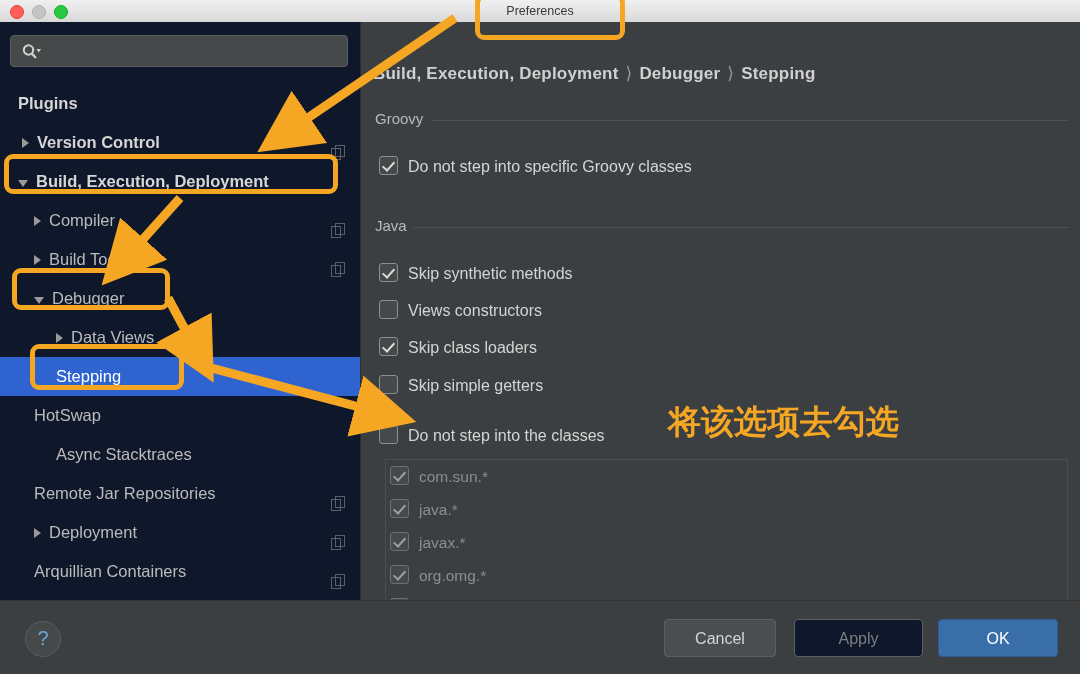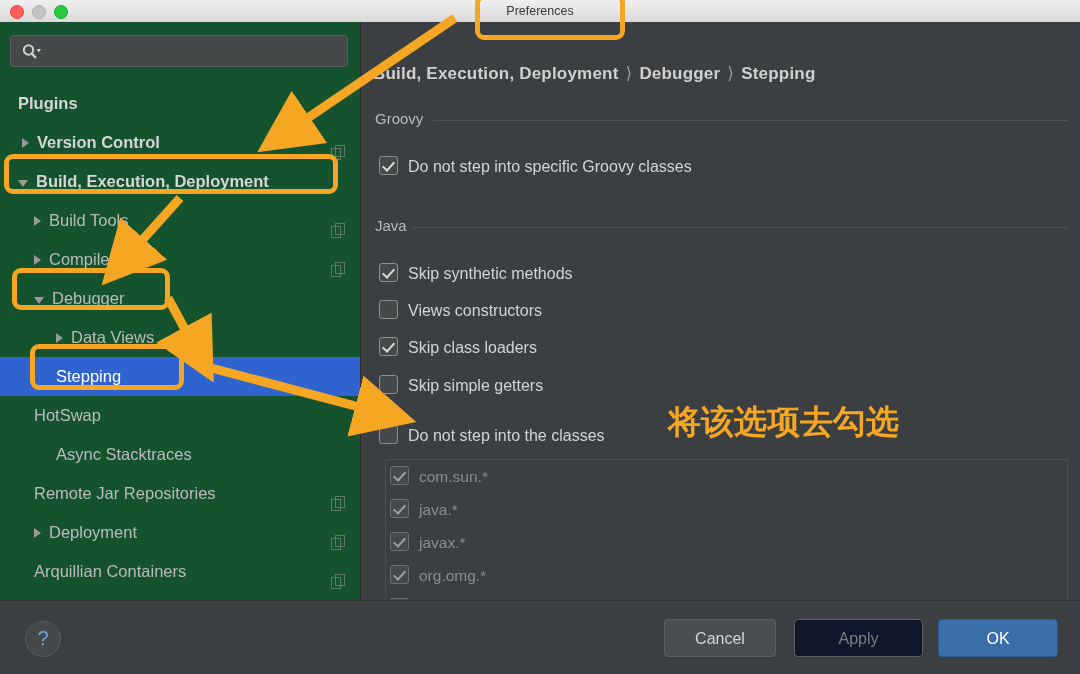--- a/index.html
+++ b/index.html
@@ -26,21 +26,21 @@
     position:absolute;left:0;top:0;width:1080px;height:28px;
     line-height:22px;text-align:center;font-size:12.5px;color:#3a3a3a;
   }
 
   
   .dialog{position:absolute;left:0;top:22px;width:1080px;height:578px;background:#3c3f41;}
 
   
   .sidebar{
     position:absolute;left:0;top:0;width:360px;height:578px;
-    background:#14532d;border-right:1px solid #2b2b2b;overflow:hidden;
+    background:#0f172a;border-right:1px solid #2b2b2b;overflow:hidden;
   }
   .searchbox{
     position:absolute;left:10px;top:13px;width:338px;height:32px;
     background:#45494a;border:1px solid #5a5d5e;border-radius:4px;box-sizing:border-box;
   }
   .search-icon{position:absolute;left:10px;top:7px;width:20px;height:18px;}
   .tree{position:absolute;left:0;top:62px;width:360px;height:516px;}
   .trow{
     position:relative;height:39px;line-height:39px;
     color:#bbbbbb;font-size:16.5px;white-space:nowrap;
@@ -139,25 +139,25 @@
           <polygon points="15.5,6 20,6 17.75,9.6" fill="#cfcfcf"></polygon>
         </svg>
       </div>
       <div class="tree" id="tree">
           <div class="trow"><span class="tw" style="padding-left: 18px;"><span class="arrow blank" style="margin-right: 0px;"></span><span class="bold">Plugins</span></span></div>
           <div class="trow"><span class="tw" style="padding-left: 22px;"><span class="arrow"></span><span class="bold">Version Control</span></span><span class="copy-ico"><svg viewBox="0 0 15 15">
                 <rect x="0.5" y="3.5" width="9" height="11" fill="none" stroke="#9a9a9a"></rect>
                 <rect x="4.5" y="0.5" width="9" height="11" fill="none" stroke="#9a9a9a"></rect>
               </svg></span></div>
           <div class="trow"><span class="tw" style="padding-left: 18px;"><span class="arrow down"></span><span class="bold">Build, Execution, Deployment</span></span></div>
+          <div class="trow"><span class="tw" style="padding-left: 34px;"><span class="arrow"></span><span>Compiler</span></span><span class="copy-ico"><svg viewBox="0 0 15 15">
+                <rect x="0.5" y="3.5" width="9" height="11" fill="none" stroke="#9a9a9a"></rect>
+                <rect x="4.5" y="0.5" width="9" height="11" fill="none" stroke="#9a9a9a"></rect>
+              </svg></span></div>
           <div class="trow"><span class="tw" style="padding-left: 34px;"><span class="arrow"></span><span>Build Tools</span></span><span class="copy-ico"><svg viewBox="0 0 15 15">
-                <rect x="0.5" y="3.5" width="9" height="11" fill="none" stroke="#9a9a9a"></rect>
-                <rect x="4.5" y="0.5" width="9" height="11" fill="none" stroke="#9a9a9a"></rect>
-              </svg></span></div>
-          <div class="trow"><span class="tw" style="padding-left: 34px;"><span class="arrow"></span><span>Compiler</span></span><span class="copy-ico"><svg viewBox="0 0 15 15">
                 <rect x="0.5" y="3.5" width="9" height="11" fill="none" stroke="#9a9a9a"></rect>
                 <rect x="4.5" y="0.5" width="9" height="11" fill="none" stroke="#9a9a9a"></rect>
               </svg></span></div>
           <div class="trow"><span class="tw" style="padding-left: 34px;"><span class="arrow down"></span><span>Debugger</span></span></div>
           <div class="trow"><span class="tw" style="padding-left: 56px;"><span class="arrow"></span><span>Data Views</span></span></div>
           <div class="trow sel"><span class="tw" style="padding-left: 56px;"><span class="arrow blank" style="margin-right: 0px;"></span><span>Stepping</span></span></div>
           <div class="trow"><span class="tw" style="padding-left: 34px;"><span class="arrow blank" style="margin-right: 0px;"></span><span>HotSwap</span></span></div>
           <div class="trow"><span class="tw" style="padding-left: 56px;"><span class="arrow blank" style="margin-right: 0px;"></span><span>Async Stacktraces</span></span></div>
           <div class="trow"><span class="tw" style="padding-left: 34px;"><span class="arrow blank" style="margin-right: 0px;"></span><span>Remote Jar Repositories</span></span><span class="copy-ico"><svg viewBox="0 0 15 15">
                 <rect x="0.5" y="3.5" width="9" height="11" fill="none" stroke="#9a9a9a"></rect>

